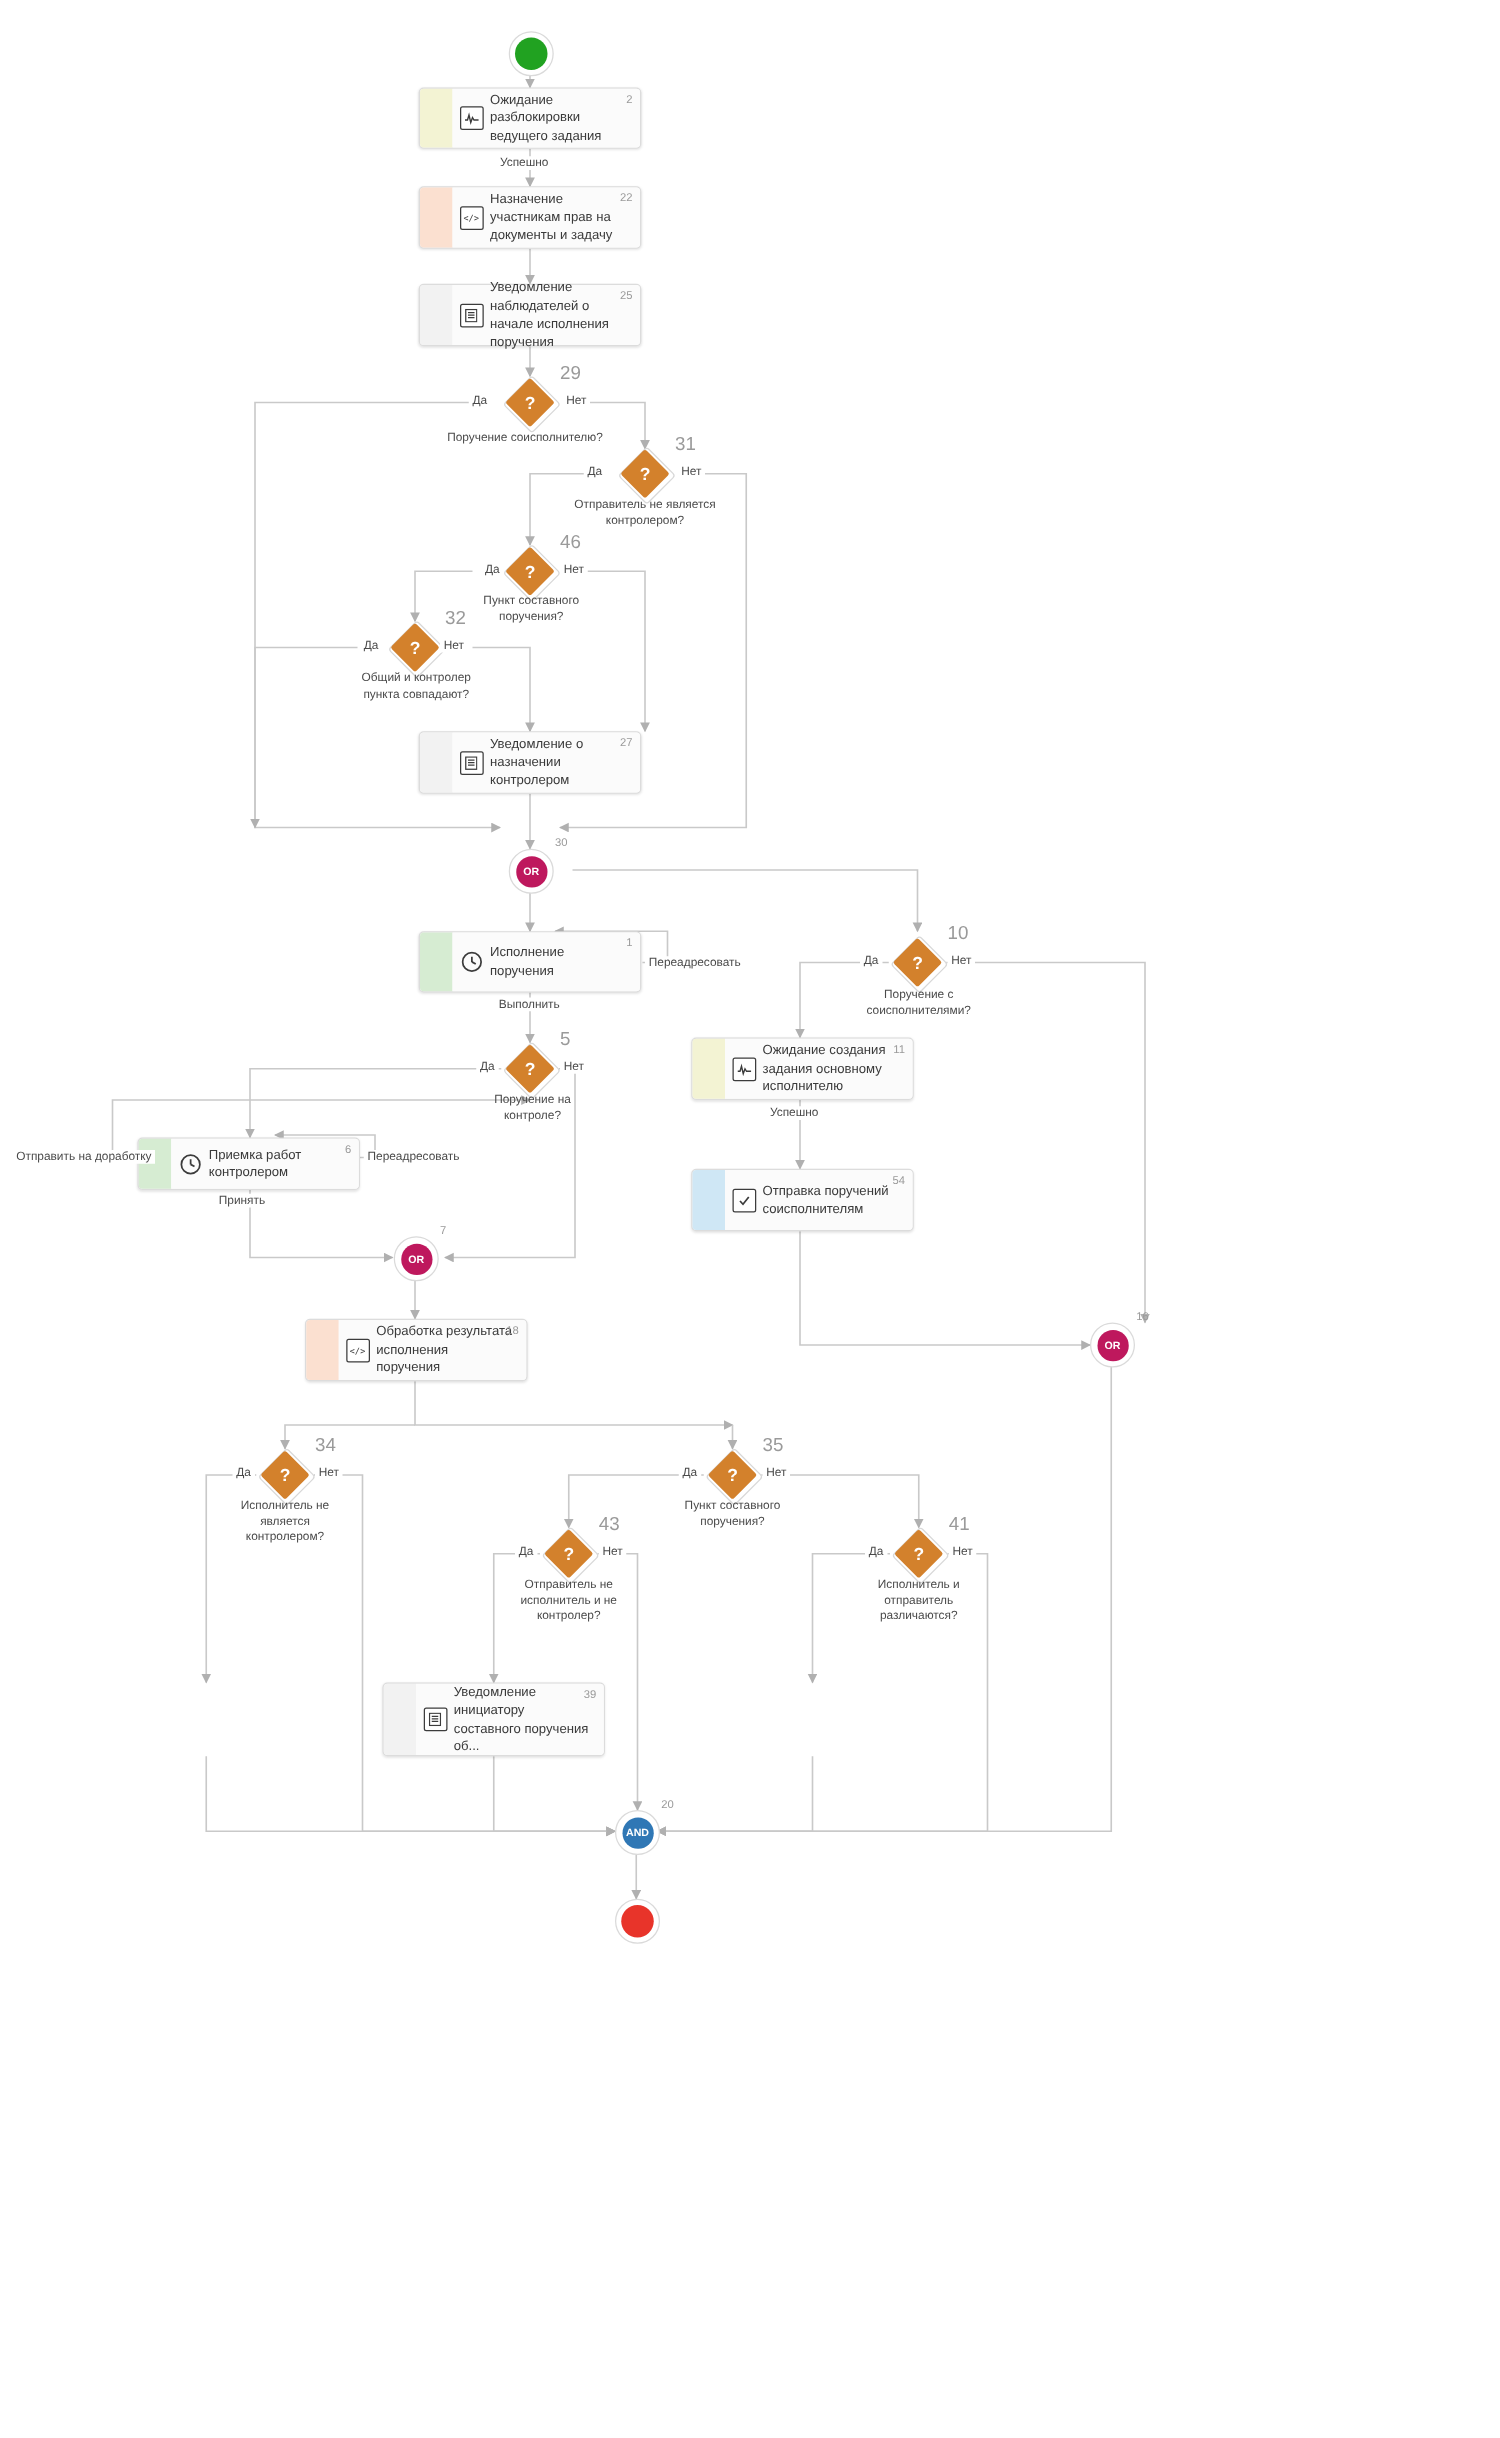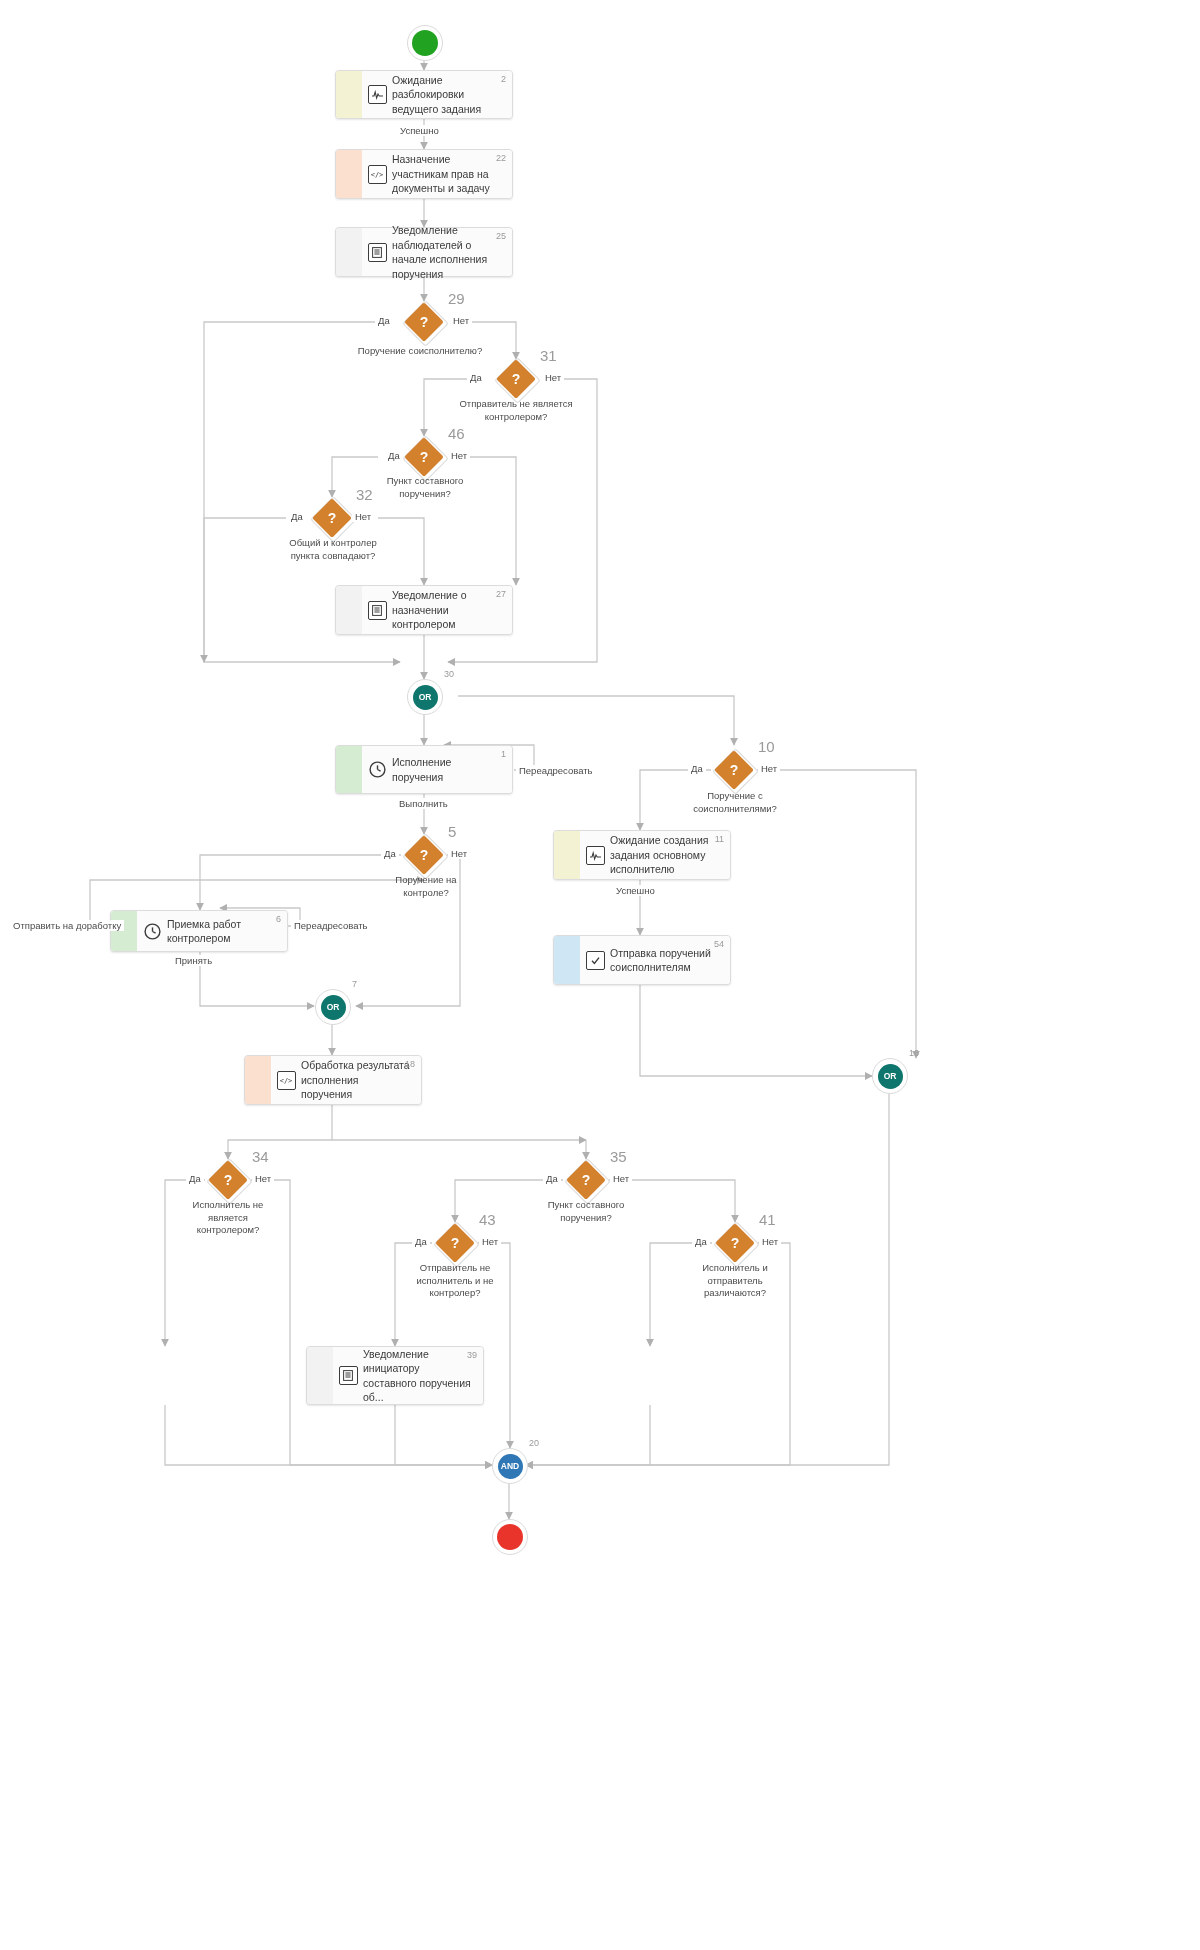--- a/index.html
+++ b/index.html
@@ -35,21 +35,21 @@
   .dia .inner{position:absolute;left:8px;top:8px;width:28px;height:28px;
               background:#d3812c;transform:rotate(45deg);border-radius:2px;}
   .dia .q{position:absolute;left:0;top:0;width:44px;height:44px;display:flex;
           align-items:center;justify-content:center;color:#fff;font-size:14px;font-weight:bold;}
   .dia .num{position:absolute;top:-10px;left:46px;font-size:15px;color:#9a9a9a;white-space:nowrap;}
   .dlabel{position:absolute;font-size:9.5px;line-height:12.5px;color:#4a4a4a;text-align:center;}
 
   
   .gw{position:absolute;width:34px;height:34px;border-radius:50%;background:#fff;
       border:1px solid #dadada;display:flex;align-items:center;justify-content:center;}
-  .gw .dot{width:25px;height:25px;border-radius:50%;background:#0f766e;color:#fff;
+  .gw .dot{width:25px;height:25px;border-radius:50%;background:#be185d;color:#fff;
            display:flex;align-items:center;justify-content:center;font-size:8.5px;font-weight:bold;}
   .gw.and .dot{background:#2f77b5;}
   .gw .num{position:absolute;top:-11px;left:36px;font-size:9px;color:#9a9a9a;}
 
   
   .term{position:absolute;width:34px;height:34px;border-radius:50%;background:#fff;
         border:1px solid #dadada;display:flex;align-items:center;justify-content:center;}
   .term .core{width:26px;height:26px;border-radius:50%;}
   .term.start .core{background:#21a221;}
   .term.end .core{background:#e8342a;}

